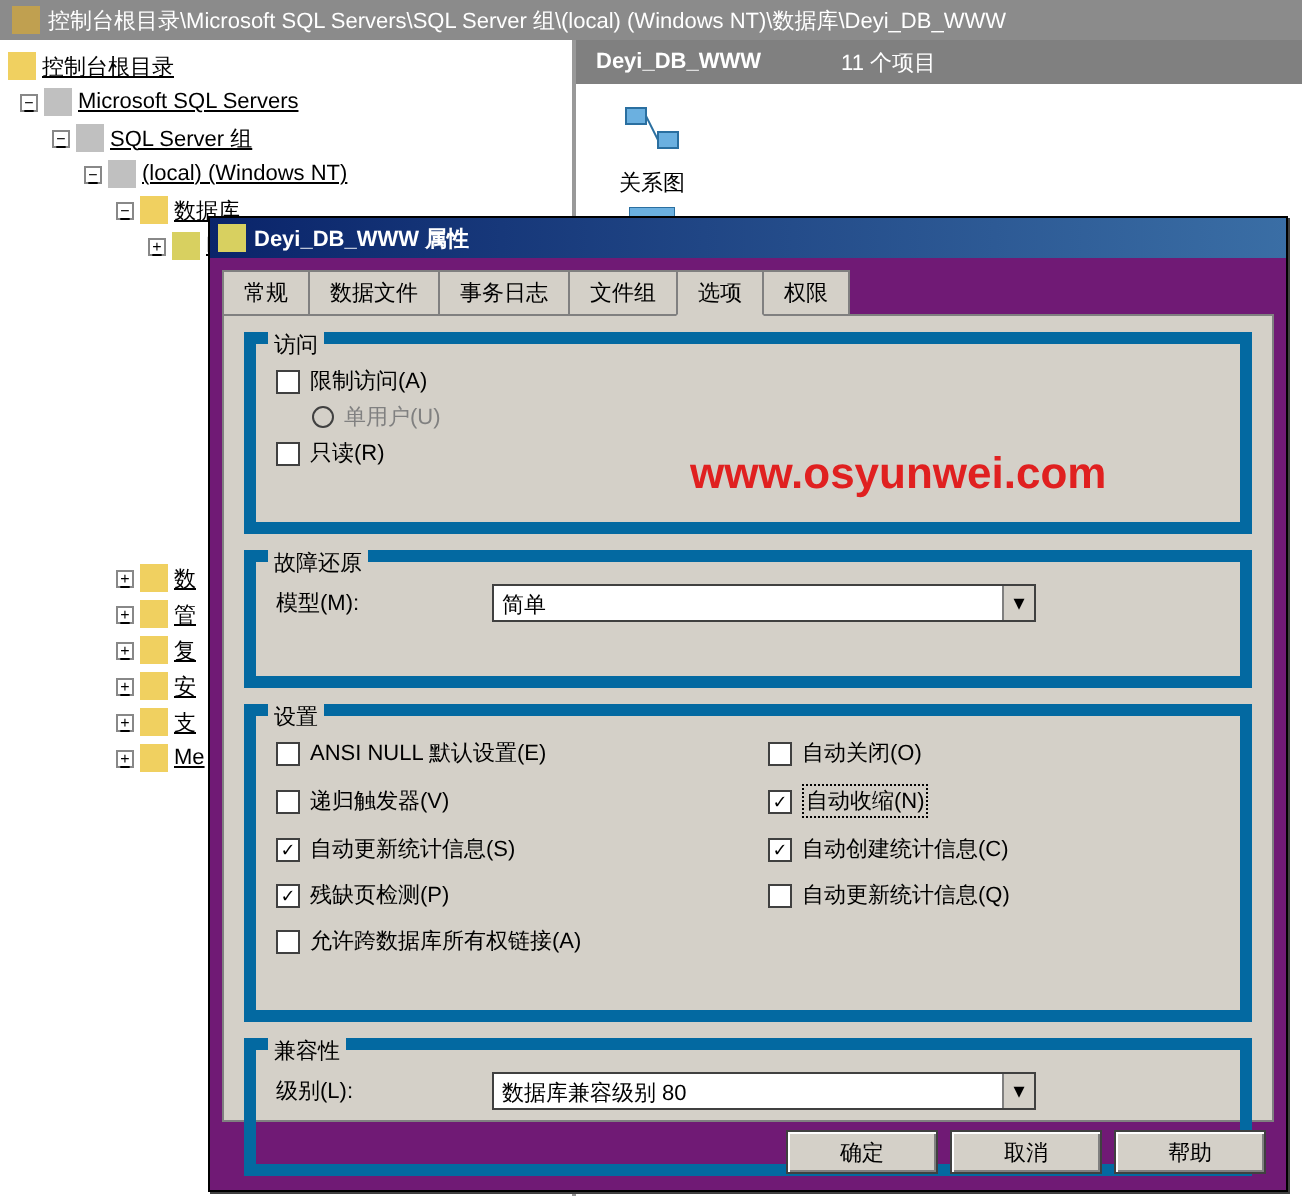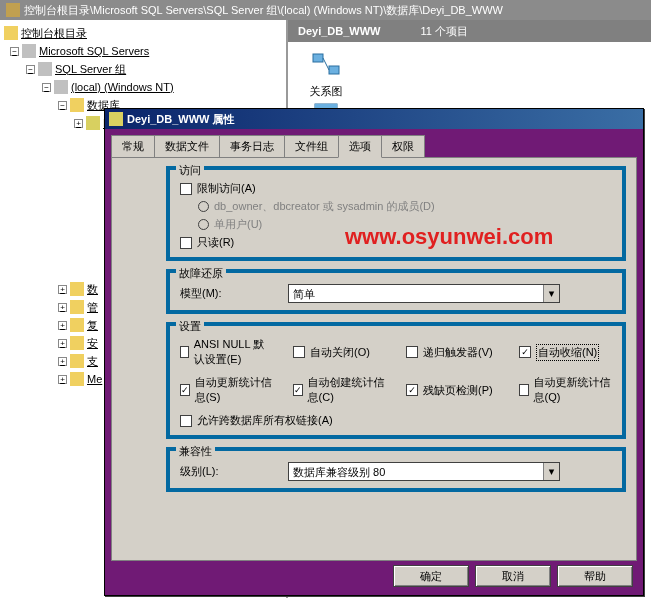--- a/index.html
+++ b/index.html
@@ -21,32 +21,32 @@
 .icon-bar { display: flex; padding: 8px 4px; background: #fff; flex-direction: column; }
 .icon-item { width: 68px; text-align: center; }
 .icon-item .ibox { width: 32px; height: 30px; margin: 0 auto 4px; display: flex; align-items: center; justify-content: center; }
 .dialog { position: absolute; left: 104px; top: 108px; width: 540px; height: 488px; background: #701a75; border: 1px solid #000; box-shadow: 1px 1px 0 #404040; }
 .dlg-title { background: linear-gradient(to right, #0a246a, #3a6ea5); color: #fff; height: 20px; display: flex; align-items: center; padding: 0 4px; font-weight: bold; font-size: 11px; }
 .dlg-title .ticon { width: 14px; height: 14px; background: #d8d060; margin-right: 4px; }
 .tabs { display: flex; padding: 6px 6px 0 6px; }
 .tab { padding: 3px 10px; border: 1px solid #808080; border-bottom: none; background: #d4d0c8; margin-right: -1px; cursor: pointer; position: relative; }
 .tab.active { background: #d4d0c8; z-index: 2; border-bottom: 1px solid #d4d0c8; margin-bottom: -1px; }
 .tab-body { margin: 0 6px 6px 6px; border: 1px solid #808080; background: #d4d0c8; padding: 8px 10px; height: 404px; position: relative; }
-.fieldset { border: 4px solid #0369a1; margin-bottom: 8px; padding: 8px 10px 4px 10px; position: relative; margin-left: 44px; }
+.fieldset { border: 6px solid #0369a1; margin-bottom: 8px; padding: 8px 10px 24px 10px; position: relative; }
 .fieldset .legend { position: absolute; top: -7px; left: 6px; background: #d4d0c8; padding: 0 3px; }
 .row { display: flex; align-items: center; margin: 3px 0; }
 .cb { width: 12px; height: 12px; border: 1px solid #404040; background: #fff; margin-right: 5px; display: inline-flex; align-items: center; justify-content: center; font-size: 9px; cursor: pointer; }
 .rb { width: 11px; height: 11px; border: 1px solid #404040; border-radius: 50%; background: #fff; margin-right: 5px; display: inline-block; }
 .rb.disabled { background: #d4d0c8; }
 .gray { color: #808080; }
 .label { margin-right: 4px; }
 .combo { display: flex; border: 1px solid #404040; background: #fff; height: 19px; width: 272px; }
 .combo .val { flex: 1; padding: 2px 4px; }
 .combo .arrow { width: 16px; background: #d4d0c8; border-left: 1px solid #808080; display: flex; align-items: center; justify-content: center; cursor: pointer; }
-.settings-grid { display: grid; grid-template-columns: 1fr 1fr 1fr 1fr; gap: 2px 20px; }
+.settings-grid { display: grid; grid-template-columns: 1fr 1fr; gap: 2px 20px; }
 .btn-row { position: absolute; bottom: 8px; right: 10px; display: flex; gap: 6px; }
 .btn { width: 76px; height: 22px; border: 1px solid #404040; background: #d4d0c8; cursor: pointer; box-shadow: inset 1px 1px 0 #fff, inset -1px -1px 0 #808080; }
 .watermark { position: absolute; color: #e02020; font-size: 22px; font-weight: bold; left: 345px; top: 224px; font-family: Arial; z-index: 50; pointer-events: none; }
 </style>
 </head>
 <body>
 
 <div class="titlebar">
   <span class="ticon"></span>
   <span>控制台根目录\Microsoft SQL Servers\SQL Server 组\(local) (Windows NT)\数据库\Deyi_DB_WWW</span>
@@ -206,24 +206,20 @@
   <div class="tab-body">
 
     <div class="fieldset">
       <span class="legend">访问</span>
       <div class="row">
           <span class="cb"></span>
           <span>限制访问(A)</span>
         </div>
       <div class="row" style="margin-left:18px">
           <span class="rb disabled"></span>
-          <span class="gray">db_owner、dbcreator 或 sysadmin 的成员(D)</span>
-        </div>
-      <div class="row" style="margin-left:18px">
-          <span class="rb disabled"></span>
           <span class="gray">单用户(U)</span>
         </div>
       <div class="row">
           <span class="cb"></span>
           <span>只读(R)</span>
         </div>
     </div>
 
     <div class="fieldset">
       <span class="legend">故障还原</span>

